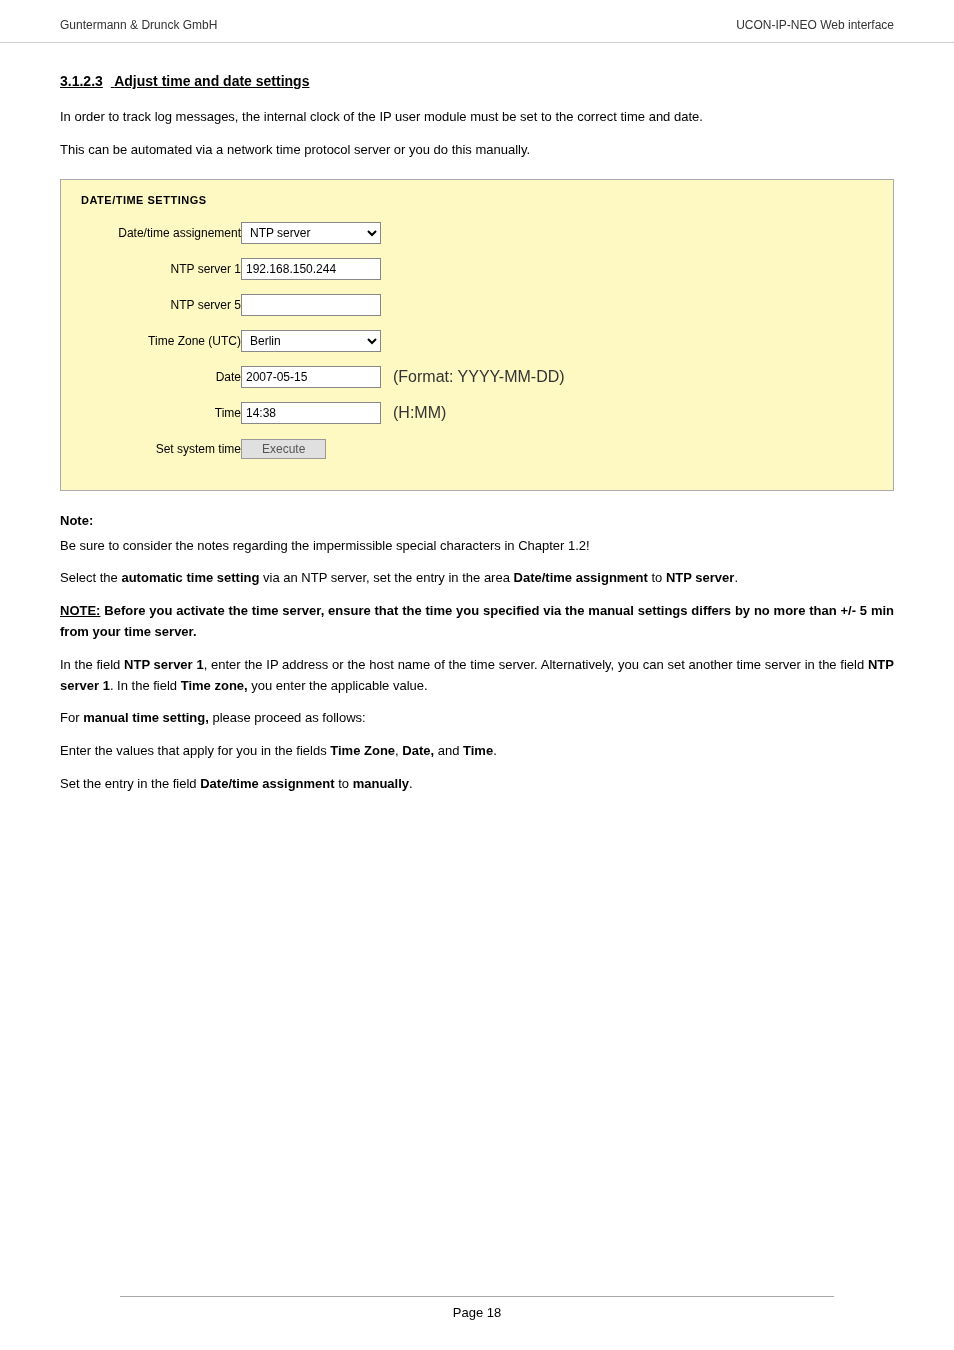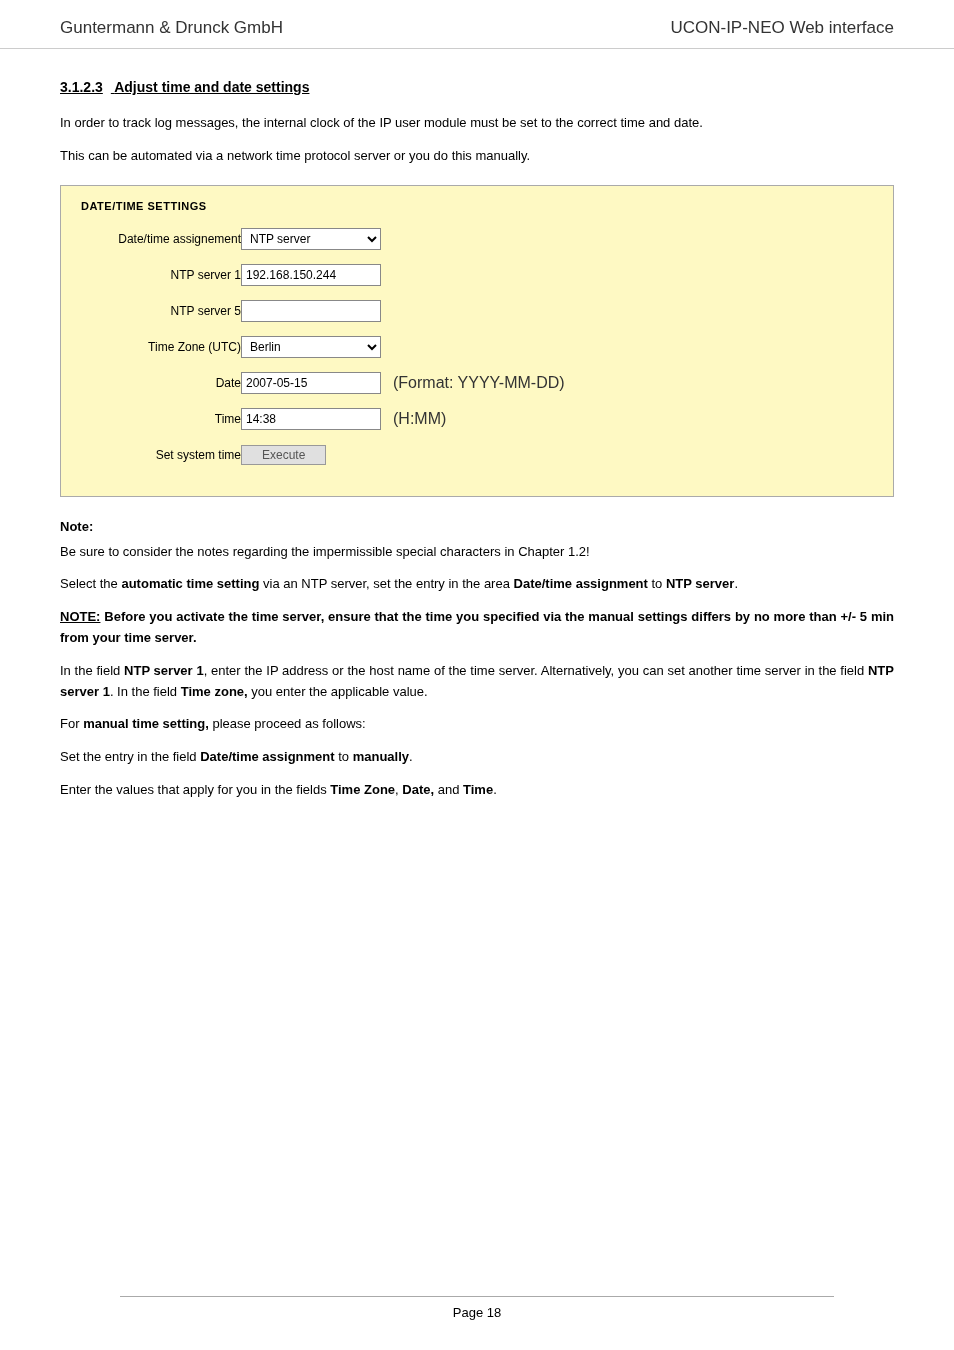--- a/index.html
+++ b/index.html
@@ -19,21 +19,21 @@
       padding: 0;
     }
 
     
     .page-header {
       display: flex;
       justify-content: space-between;
       align-items: center;
       padding: 18px 60px 10px 60px;
       border-bottom: 1px solid #ccc;
-      font-size: 17px;
+      font-size: 12px;
       color: #333;
     }
 
     
     .content {
       padding: 20px 60px 40px 60px;
     }
 
     
     .section-heading {
@@ -277,25 +277,25 @@
       <p class="note-text">
         In the field <span class="bold">NTP server 1</span>, enter the IP address or the host name of the time server. Alternatively, you can set another time server in the field <span class="bold">NTP server 1</span>.
         In the field <span class="bold">Time zone,</span> you enter the applicable value.
       </p>
 
       <p class="note-text">
         For <span class="bold">manual time setting,</span> please proceed as follows:
       </p>
 
       <p class="note-text">
+        Enter the values that apply for you in the fields <span class="bold">Time Zone</span>, <span class="bold">Date,</span> and <span class="bold">Time</span>.
+      </p>
+
+      <p class="note-text">
         Set the entry in the field <span class="bold">Date/time assignment</span> to <span class="bold">manually</span>.
-      </p>
-
-      <p class="note-text">
-        Enter the values that apply for you in the fields <span class="bold">Time Zone</span>, <span class="bold">Date,</span> and <span class="bold">Time</span>.
       </p>
 
     </div>
 
   </div>
 
   <div style="position: absolute; bottom: 30px; left: 60px; right: 60px;">
     <div class="footer-inner">
       <span>Page 18</span>
     </div>

